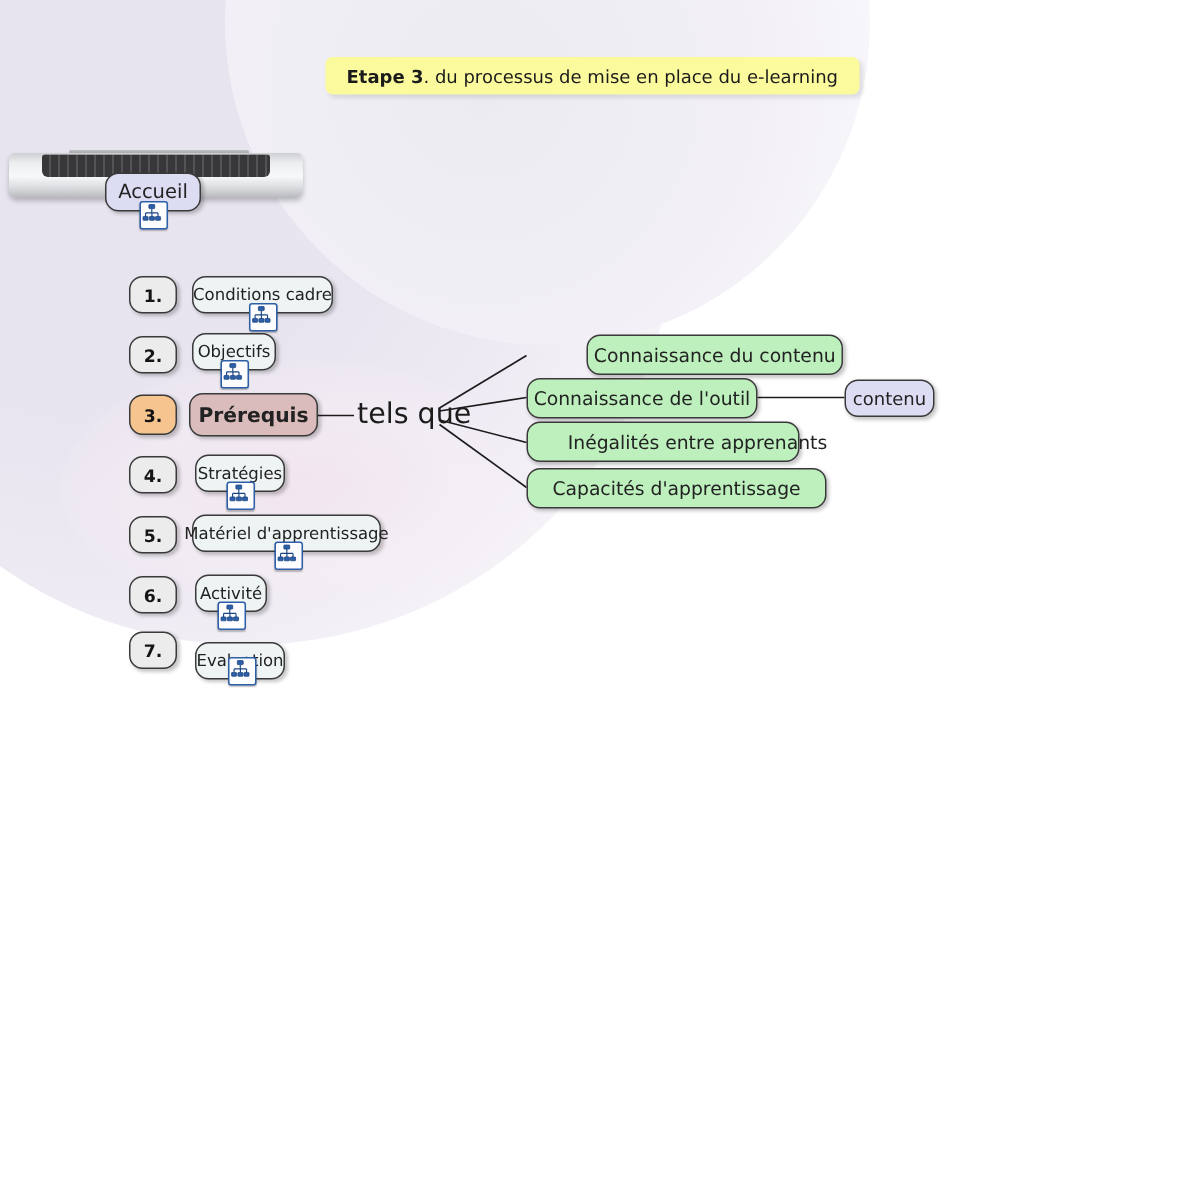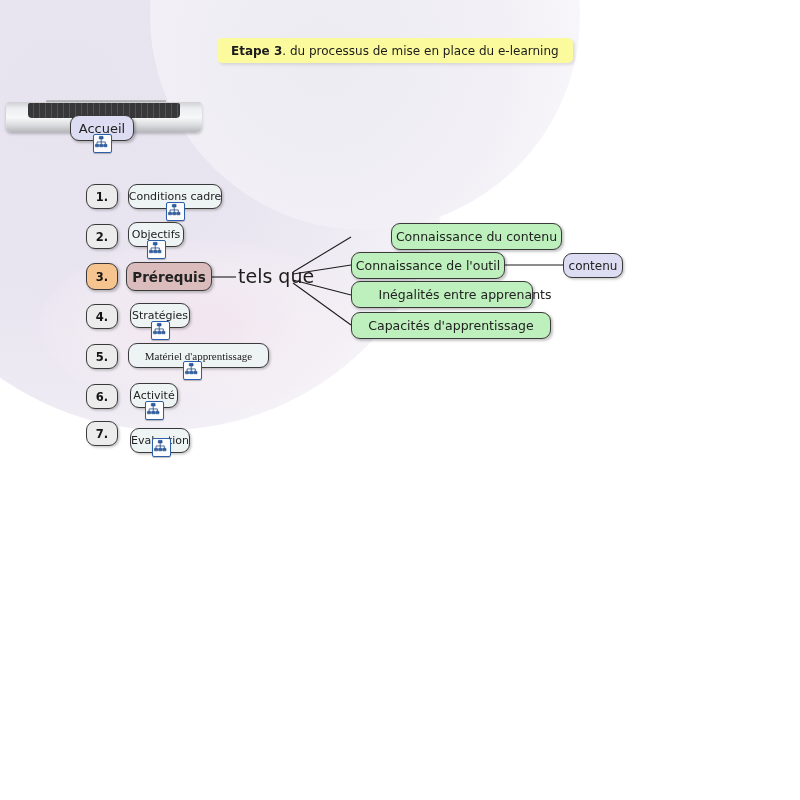--- a/index.html
+++ b/index.html
@@ -339,21 +339,21 @@
     </g>
     <g stroke="#1b4580" stroke-width="0.9" fill="none">
       <path d="M8.5 4.8 L8.5 8.2 M3.6 8.2 L13.4 8.2 M3.6 8.2 L3.6 11 M8.6 8.2 L8.6 11 M13.4 8.2 L13.4 11"></path>
     </g>
   </svg>
 </div>
 
 <div class="node num" style="left:86px; top:344px; width:32px; height:25px;">
   <span>5.</span>
 </div>
-<div class="node" style="left:128px; top:343px; width:141px; height:25px;font-family:Liberation Serif, serif;">
+<div class="node" style="left:128px; top:343px; width:126px; height:25px;">
   <span>Matériel d'apprentissage</span>
 </div>
 <div class="sitemap-icon" style="left:183px; top:361px;">
   <svg viewBox="0 0 17 17" width="14.4" height="14.4">
     <g fill="#2d5fa8" stroke="#1b4580" stroke-width="0.6">
       <rect x="6.2" y="1.6" width="4.6" height="3.2" rx="0.5"></rect>
       <rect x="1.6" y="11.0" width="4.0" height="3.0" rx="0.5"></rect>
       <rect x="6.6" y="11.0" width="4.0" height="3.0" rx="0.5"></rect>
       <rect x="11.4" y="11.0" width="4.0" height="3.0" rx="0.5"></rect>
     </g>

